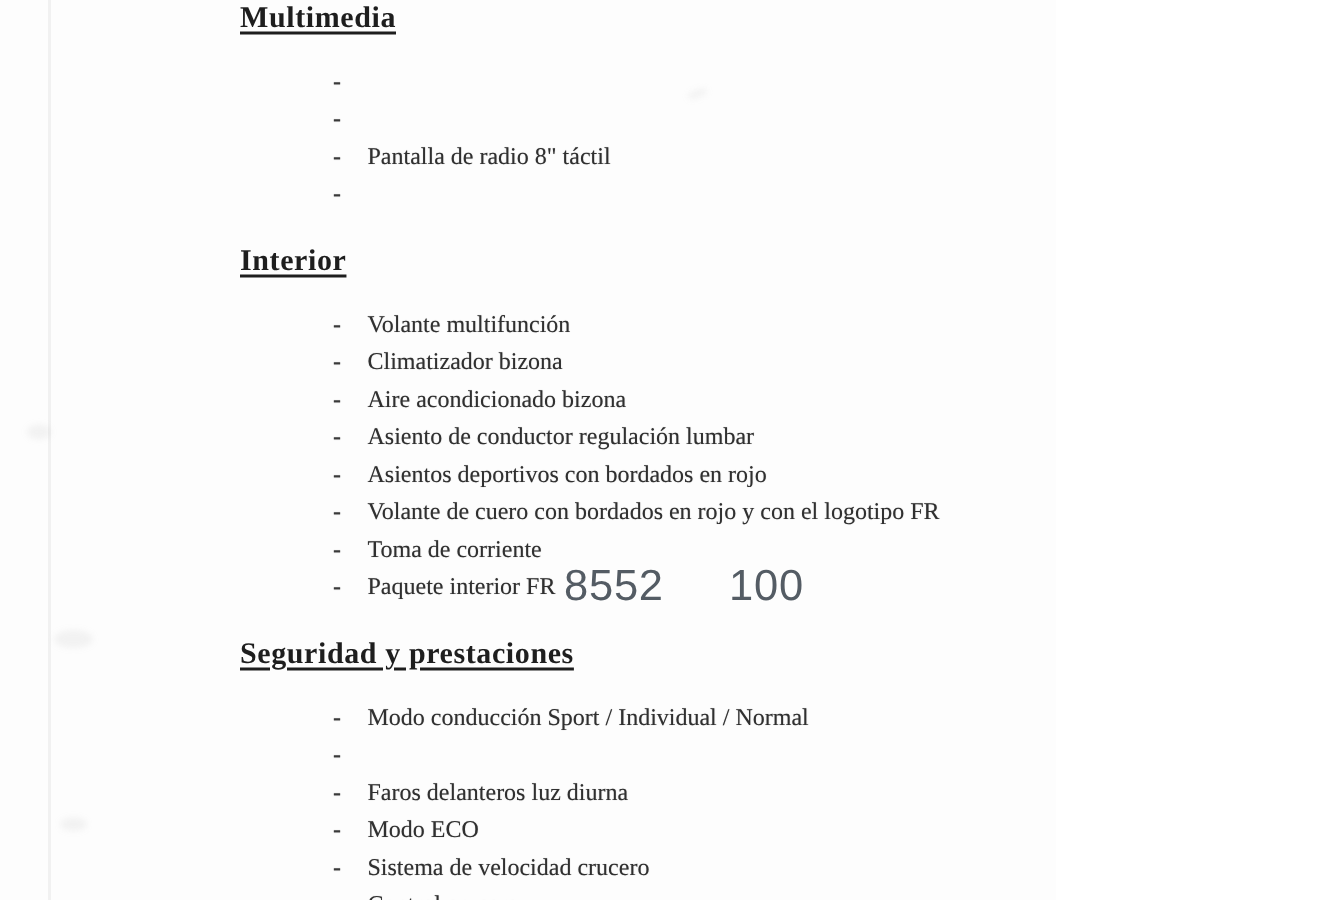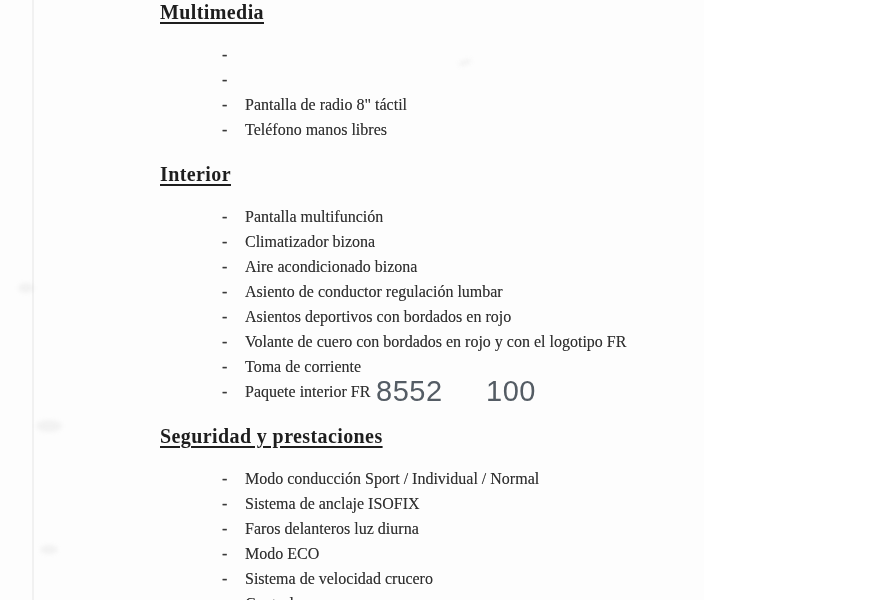--- a/index.html
+++ b/index.html
@@ -104,41 +104,41 @@
   <div class="smudge s3"></div>
   <div class="smudge s4"></div>
 
   <div class="doc" id="doc">
       <div class="section">
         <h2>Multimedia</h2>
         <div class="items">
           <div class="item"><span class="dash">-</span></div>
           <div class="item"><span class="dash">-</span></div>
           <div class="item"><span class="dash">-</span><span class="txt">Pantalla de radio 8" táctil</span></div>
-          <div class="item"><span class="dash">-</span><span class="txt">Teléfono manos libres</span></div>
+          <div class="item"><span class="dash">-</span></div>
         </div>
       </div>
       <div class="section">
         <h2>Interior</h2>
         <div class="items">
-          <div class="item"><span class="dash">-</span><span class="txt">Pantalla multifunción</span></div>
+          <div class="item"><span class="dash">-</span><span class="txt">Volante multifunción</span></div>
           <div class="item"><span class="dash">-</span><span class="txt">Climatizador bizona</span></div>
           <div class="item"><span class="dash">-</span><span class="txt">Aire acondicionado bizona</span></div>
           <div class="item"><span class="dash">-</span><span class="txt">Asiento de conductor regulación lumbar</span></div>
           <div class="item"><span class="dash">-</span><span class="txt">Asientos deportivos con bordados en rojo</span></div>
           <div class="item"><span class="dash">-</span><span class="txt">Volante de cuero con bordados en rojo y con el logotipo FR</span></div>
           <div class="item"><span class="dash">-</span><span class="txt">Toma de corriente</span></div>
           <div class="item"><span class="dash">-</span><span class="txt">Paquete interior FR</span></div>
         </div>
       </div>
       <div class="section">
         <h2>Seguridad y prestaciones</h2>
         <div class="items">
           <div class="item"><span class="dash">-</span><span class="txt">Modo conducción Sport / Individual / Normal</span></div>
-          <div class="item"><span class="dash">-</span><span class="txt">Sistema de anclaje ISOFIX</span></div>
+          <div class="item"><span class="dash">-</span></div>
           <div class="item"><span class="dash">-</span><span class="txt">Faros delanteros luz diurna</span></div>
           <div class="item"><span class="dash">-</span><span class="txt">Modo ECO</span></div>
           <div class="item"><span class="dash">-</span><span class="txt">Sistema de velocidad crucero</span></div>
           <div class="item"><span class="dash">-</span><span class="txt">Control crucero</span></div>
         </div>
       </div>
     </div>
 
   <span class="stamp left" style="color: rgb(84, 92, 100);">8552</span>
   <span class="stamp right" style="color: rgb(84, 92, 100);">100</span>

